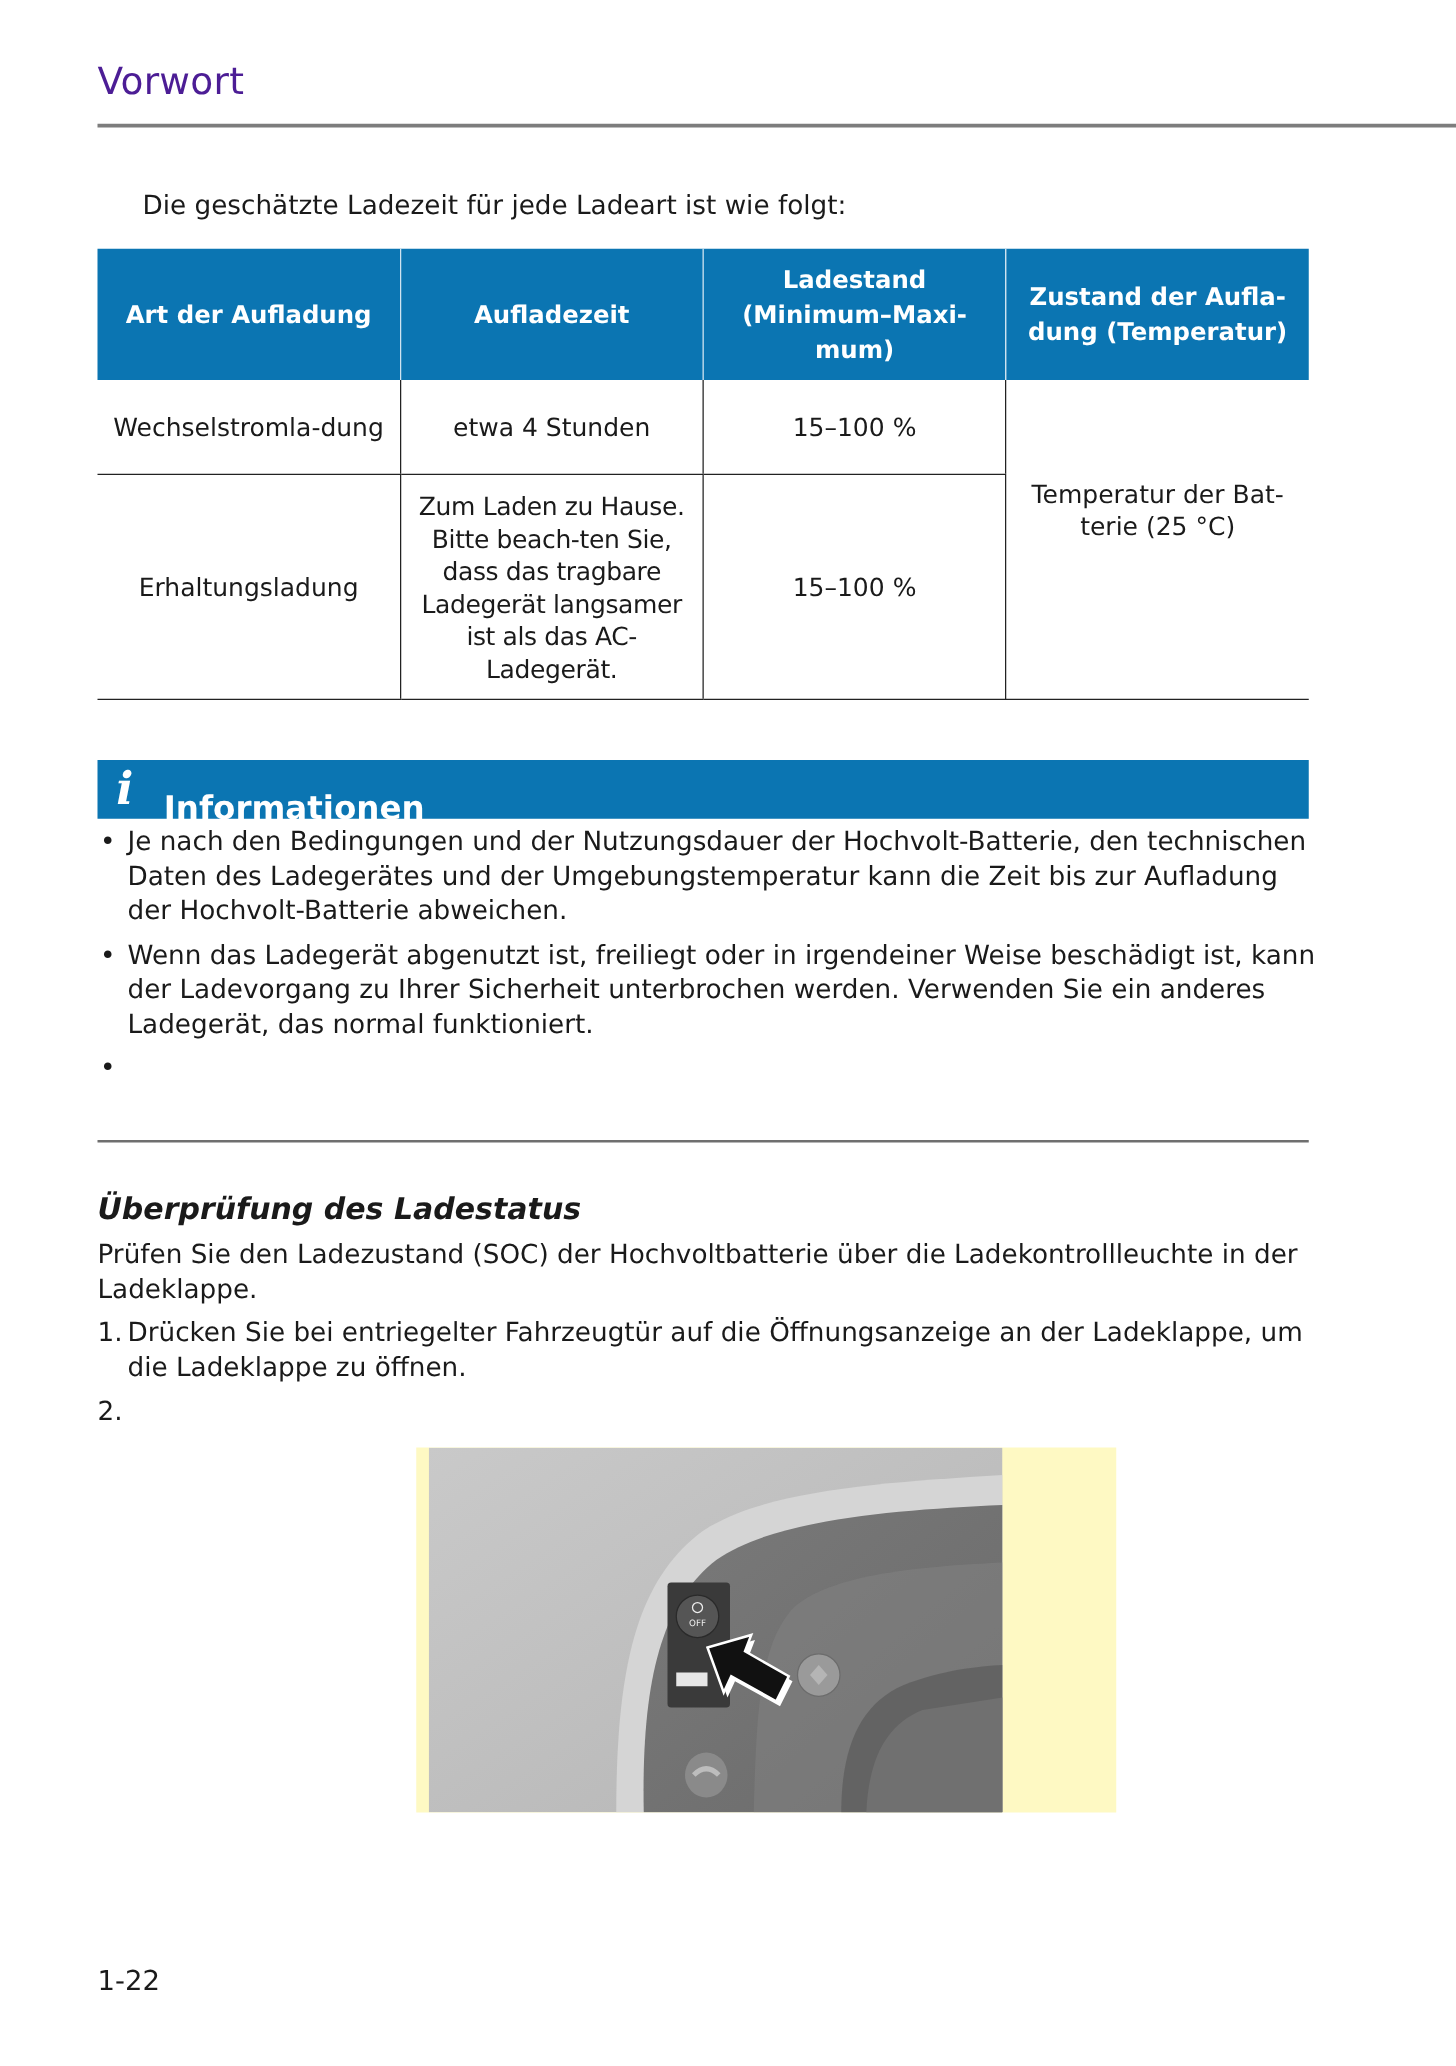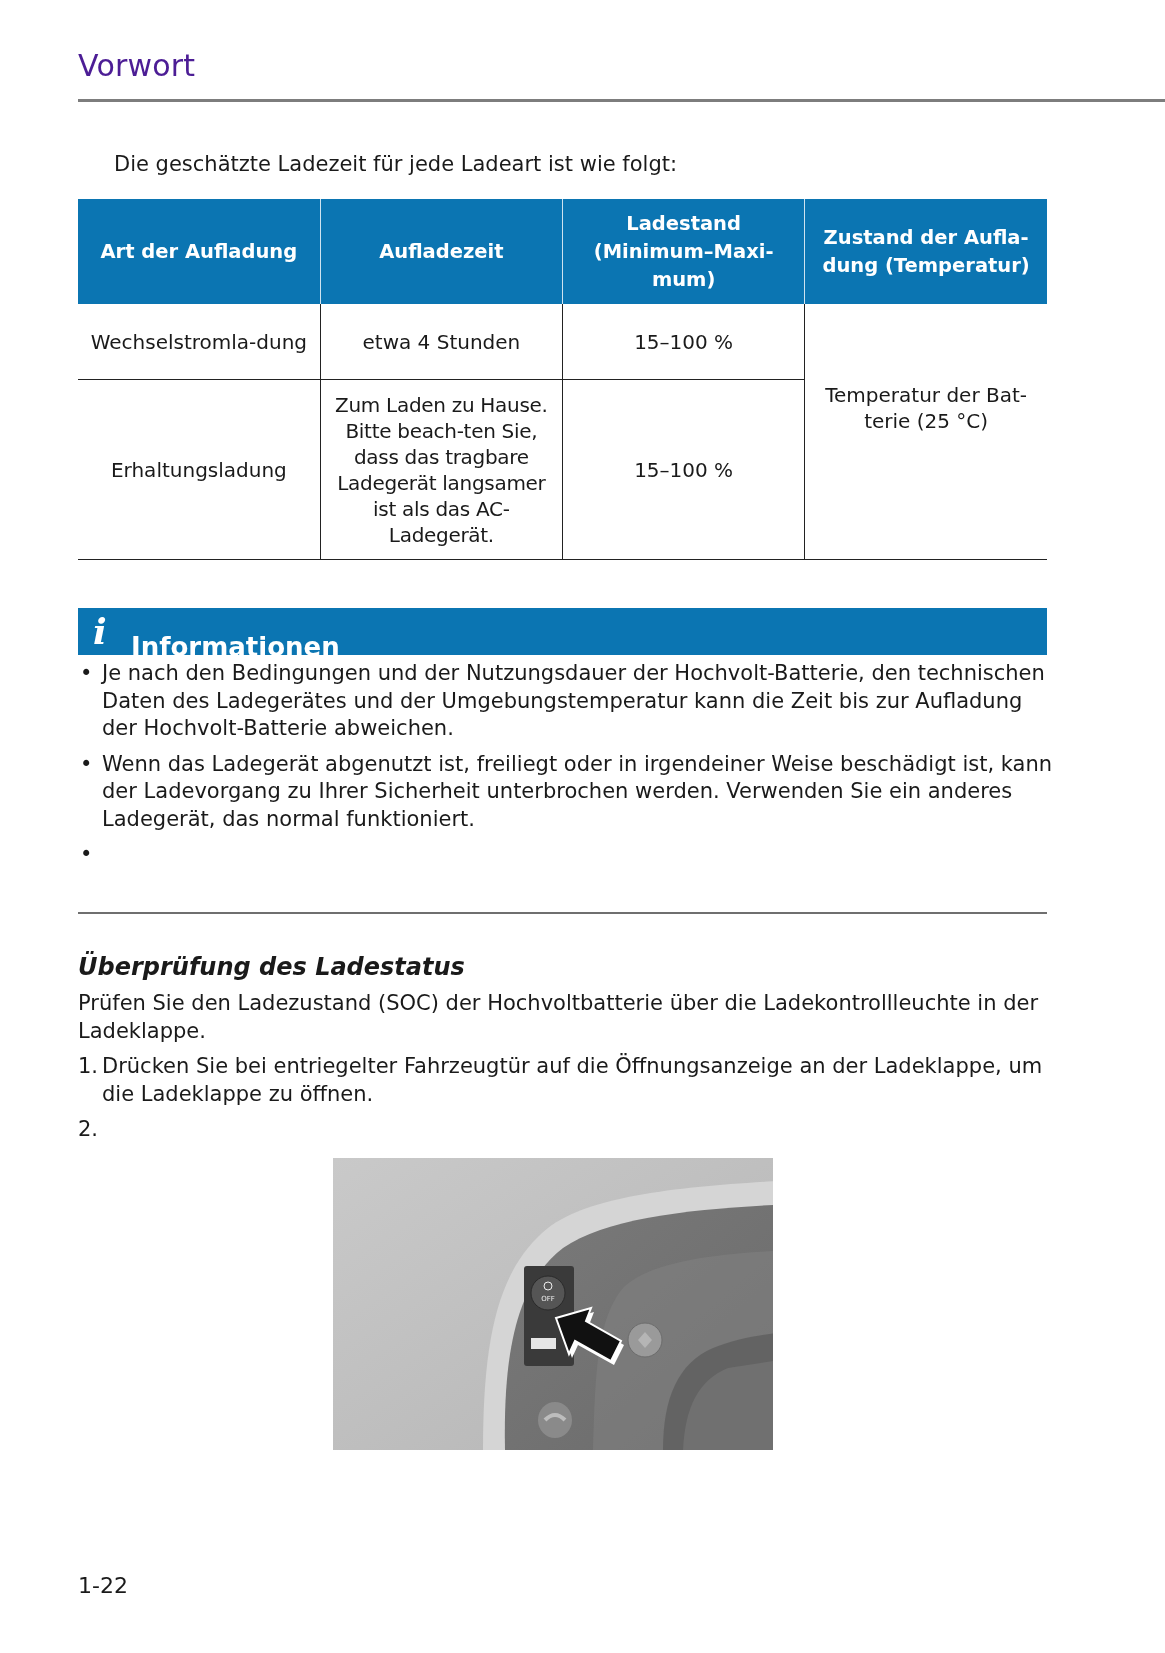--- a/index.html
+++ b/index.html
@@ -32,21 +32,21 @@
   .bullets li .dot { position: absolute; left: 2px; top: 0; }
 
   .mid-rule { left: 78px; top: 912px; width: 969px; height: 2px; background: #6f6f6f; }
 
   .sub-heading { left: 78px; top: 953px; font-size: 24px; font-weight: bold; font-style: italic; text-align: center; }
   .para { left: 78px; top: 990px; width: 975px; font-size: 21px; line-height: 27.5px; }
   .steps { left: 78px; top: 1053px; width: 975px; margin: 0; padding: 0; list-style: none; }
   .steps li { position: relative; padding-left: 24px; font-size: 21px; line-height: 27.5px; margin-bottom: 8px; }
   .steps li .num { position: absolute; left: 0; top: 0; }
 
-  .figure { left: 333px; top: 1158px; width: 440px; height: 292px; overflow: hidden; background: #7dd3fc; }
+  .figure { left: 333px; top: 1158px; width: 550px; height: 292px; overflow: hidden; background: #fef9c3; padding-left: 10px; }
   .page-number { left: 78px; top: 1573px; font-size: 22px; }
 </style>
 </head>
 <body>
 
 <div class="abs section-title">Vorwort</div>
 <div class="abs top-rule"></div>
 
 <div class="abs intro">Die geschätzte Ladezeit für jede Ladeart ist wie folgt:</div>
 

